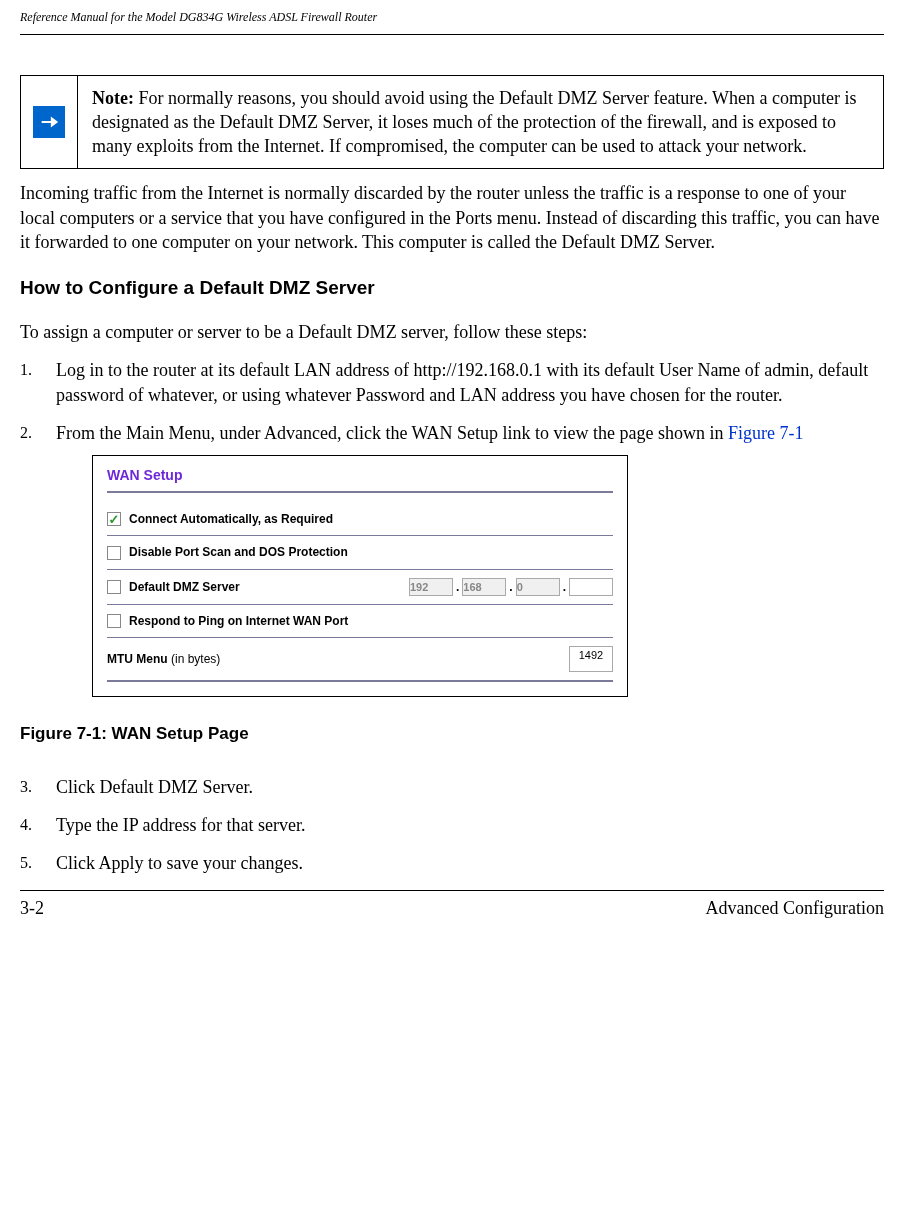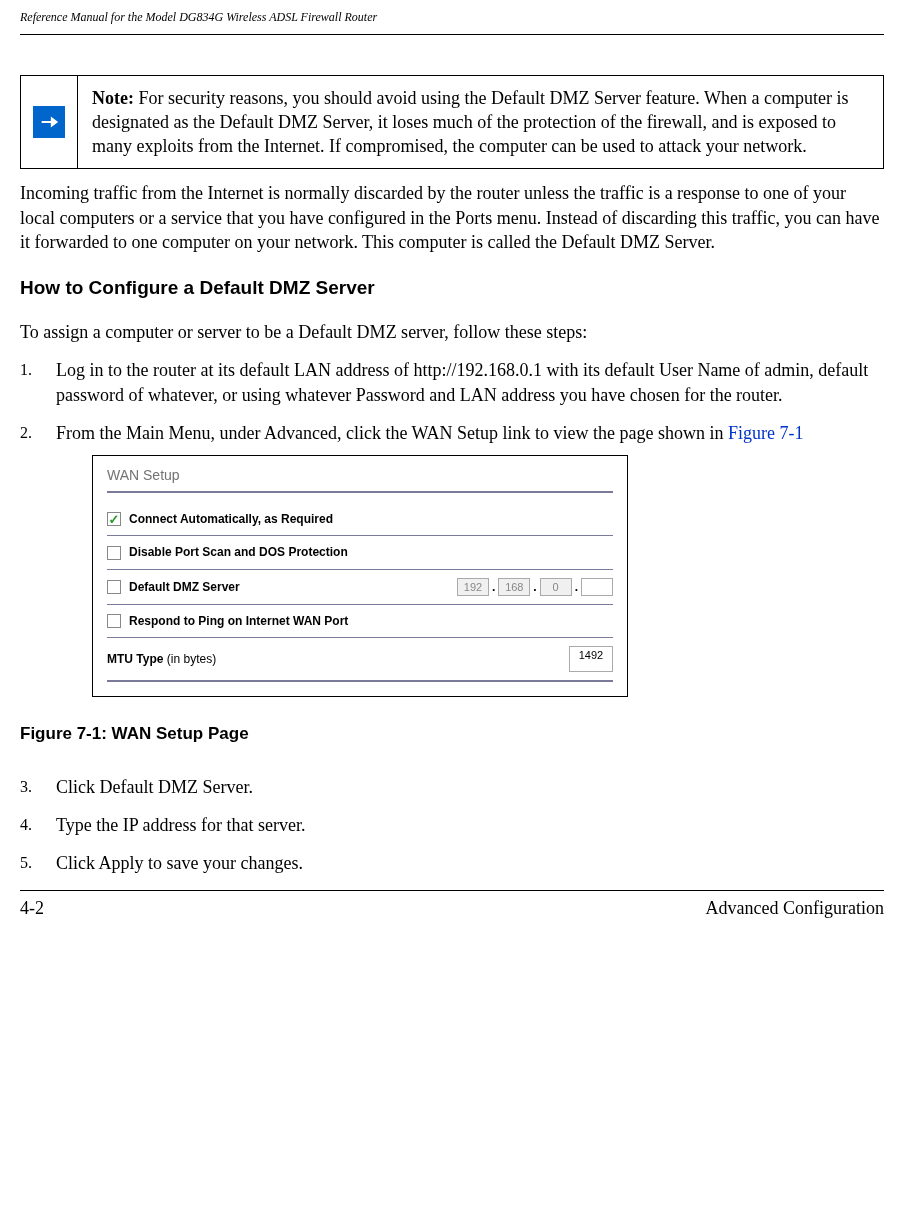--- a/index.html
+++ b/index.html
@@ -104,22 +104,22 @@
       margin-bottom: 26px;
     }
     .screenshot {
       border: 1px solid #000;
       width: 536px;
       padding: 10px 14px 14px 14px;
       font-family: Arial, Helvetica, sans-serif;
       font-size: 12px;
     }
     .screenshot-title {
-      color: #737373;
-      font-weight: normal;
+      color: #6d28d9;
+      font-weight: bold;
       font-size: 14px;
       margin-bottom: 6px;
     }
     .shot-hr-thick {
       border: none;
       border-top: 2px solid #7a7a9a;
       margin-bottom: 10px;
     }
     .shot-row {
       border-bottom: 1px solid #7a7a9a;
@@ -154,28 +154,28 @@
     .shot-label .normal {
       font-weight: normal;
     }
     .ip-inputs {
       margin-left: auto;
       display: flex;
       align-items: center;
       gap: 3px;
     }
     .ip-box {
-      width: 32px;
+      width: 44px;
       height: 18px;
       border: 1px solid #aaa;
       background: #f0f0f0;
       color: #888;
       font-size: 11px;
-      text-align: center;
       line-height: 16px;
+      font-weight: bold;
     }
     .ip-box.empty {
       background: #fff;
     }
     .ip-dot {
       font-weight: bold;
     }
     .mtu-box {
       margin-left: auto;
       width: 44px;
@@ -222,21 +222,21 @@
 
 <div class="note-box">
   <div class="note-icon-cell">
     <div class="note-icon">
       <svg viewBox="0 0 24 24">
         <path d="M4 11 L14 11 L14 6 L22 12 L14 18 L14 13 L4 13 Z" fill="#fff"></path>
       </svg>
     </div>
   </div>
   <div class="note-text-cell">
-    <span class="note-label">Note:</span><span> For security reasons, you should avoid using the Default DMZ Server feature. When a computer is designated as the Default DMZ Server, it loses much of the protection of the firewall, and is exposed to many exploits from the Internet. If compromised, the computer can be used to attack your network.</span>
+    <span class="note-label">Note:</span><span> For normally reasons, you should avoid using the Default DMZ Server feature. When a computer is designated as the Default DMZ Server, it loses much of the protection of the firewall, and is exposed to many exploits from the Internet. If compromised, the computer can be used to attack your network.</span>
   </div>
 </div>
 
 <p class="paragraph">Incoming traffic from the Internet is normally discarded by the router unless the traffic is a response to one of your local computers or a service that you have configured in the Ports menu. Instead of discarding this traffic, you can have it forwarded to one computer on your network. This computer is called the Default DMZ Server.</p>
 
 <h2 class="section-heading">How to Configure a Default DMZ Server</h2>
 
 <p class="intro-line">To assign a computer or server to be a Default DMZ server, follow these steps:</p>
 
 <ol class="step-list">
@@ -268,32 +268,32 @@
             <span class="ip-box">0</span>
               <span class="ip-dot">.</span>
             <span class="ip-box empty"></span>
           </span>
         </div>
         <div class="shot-row">
           <span class="shot-checkbox"></span>
           <span class="shot-label">Respond to Ping on Internet WAN Port</span>
         </div>
         <div class="shot-row last">
-          <span class="shot-label"><span>MTU Type</span><span class="normal"> (in bytes)</span></span>
+          <span class="shot-label"><span>MTU Menu</span><span class="normal"> (in bytes)</span></span>
           <span class="mtu-box">1492</span>
         </div>
       </div>
     </div>
   </li>
 </ol>
 
 <div class="figure-caption">Figure 7-1:  WAN Setup Page</div>
 
 <ol class="step-list" start="3" style="counter-reset: step 2;">
   <li>Click Default DMZ Server.</li>
   <li>Type the IP address for that server.</li>
   <li>Click Apply to save your changes.</li>
 </ol>
 
 <div class="footer">
-  <span>4-2</span>
+  <span>3-2</span>
   <span>Advanced Configuration</span>
 </div>
 
 </body></html>

